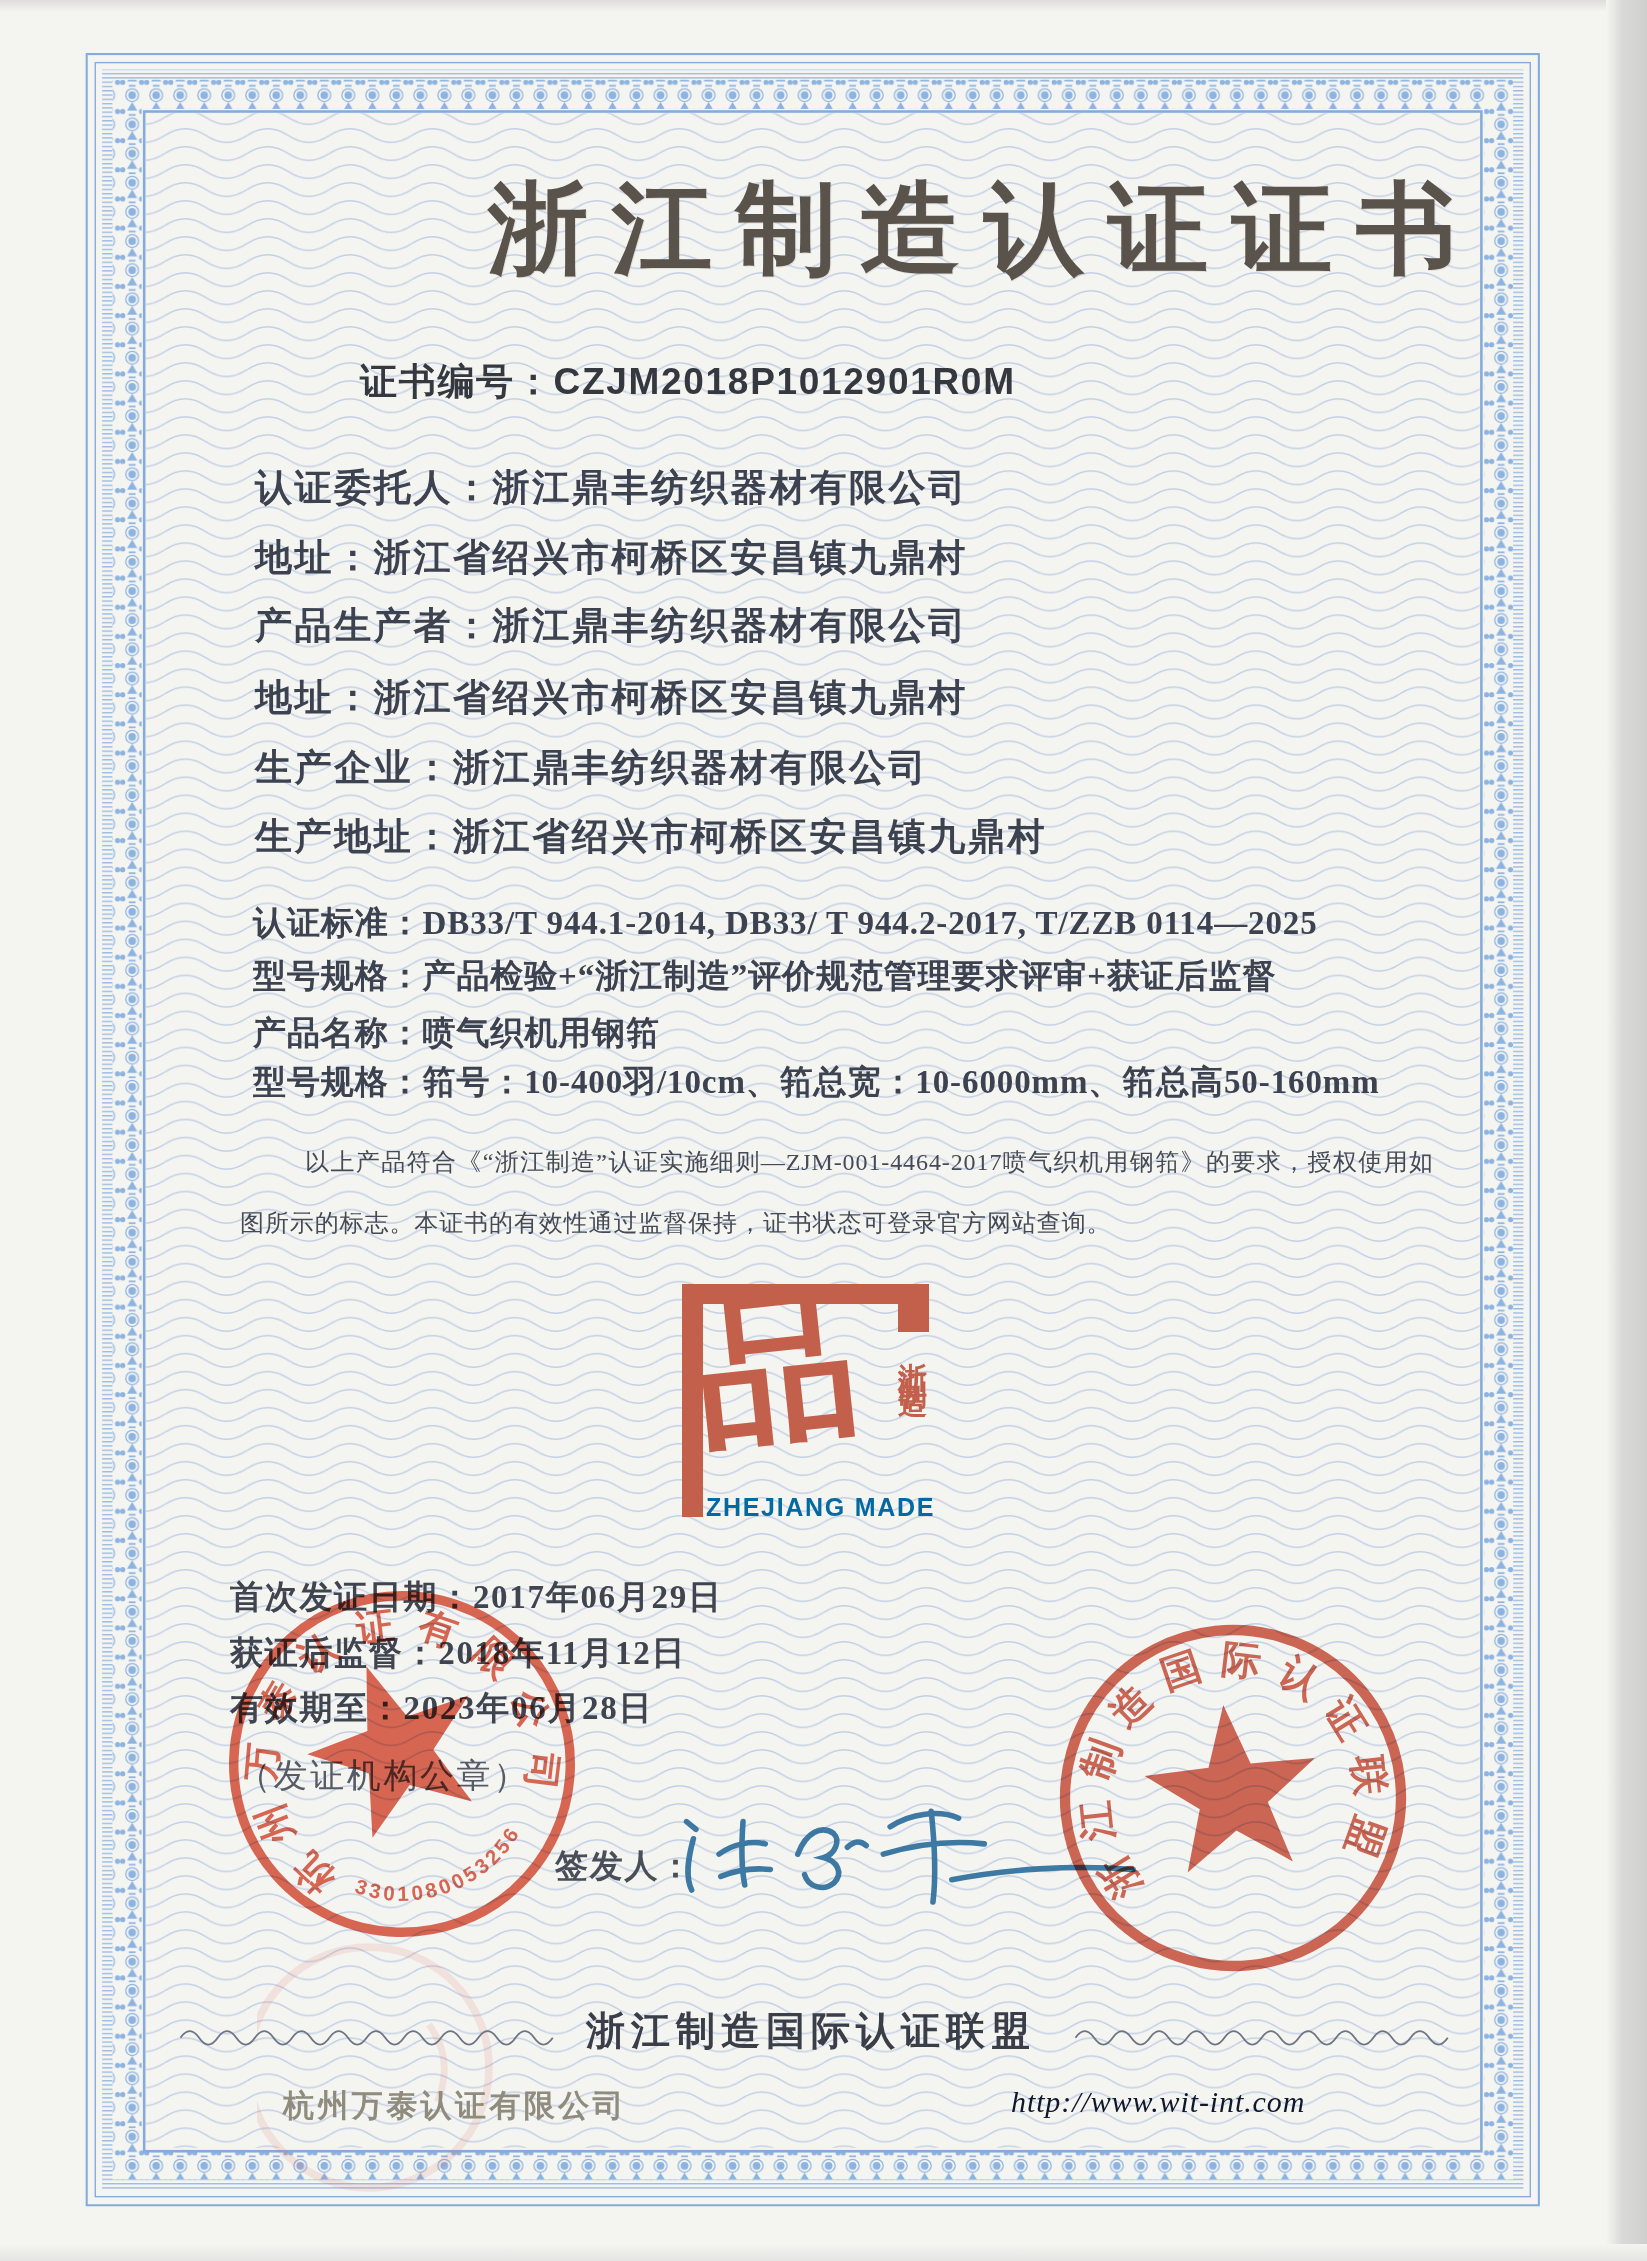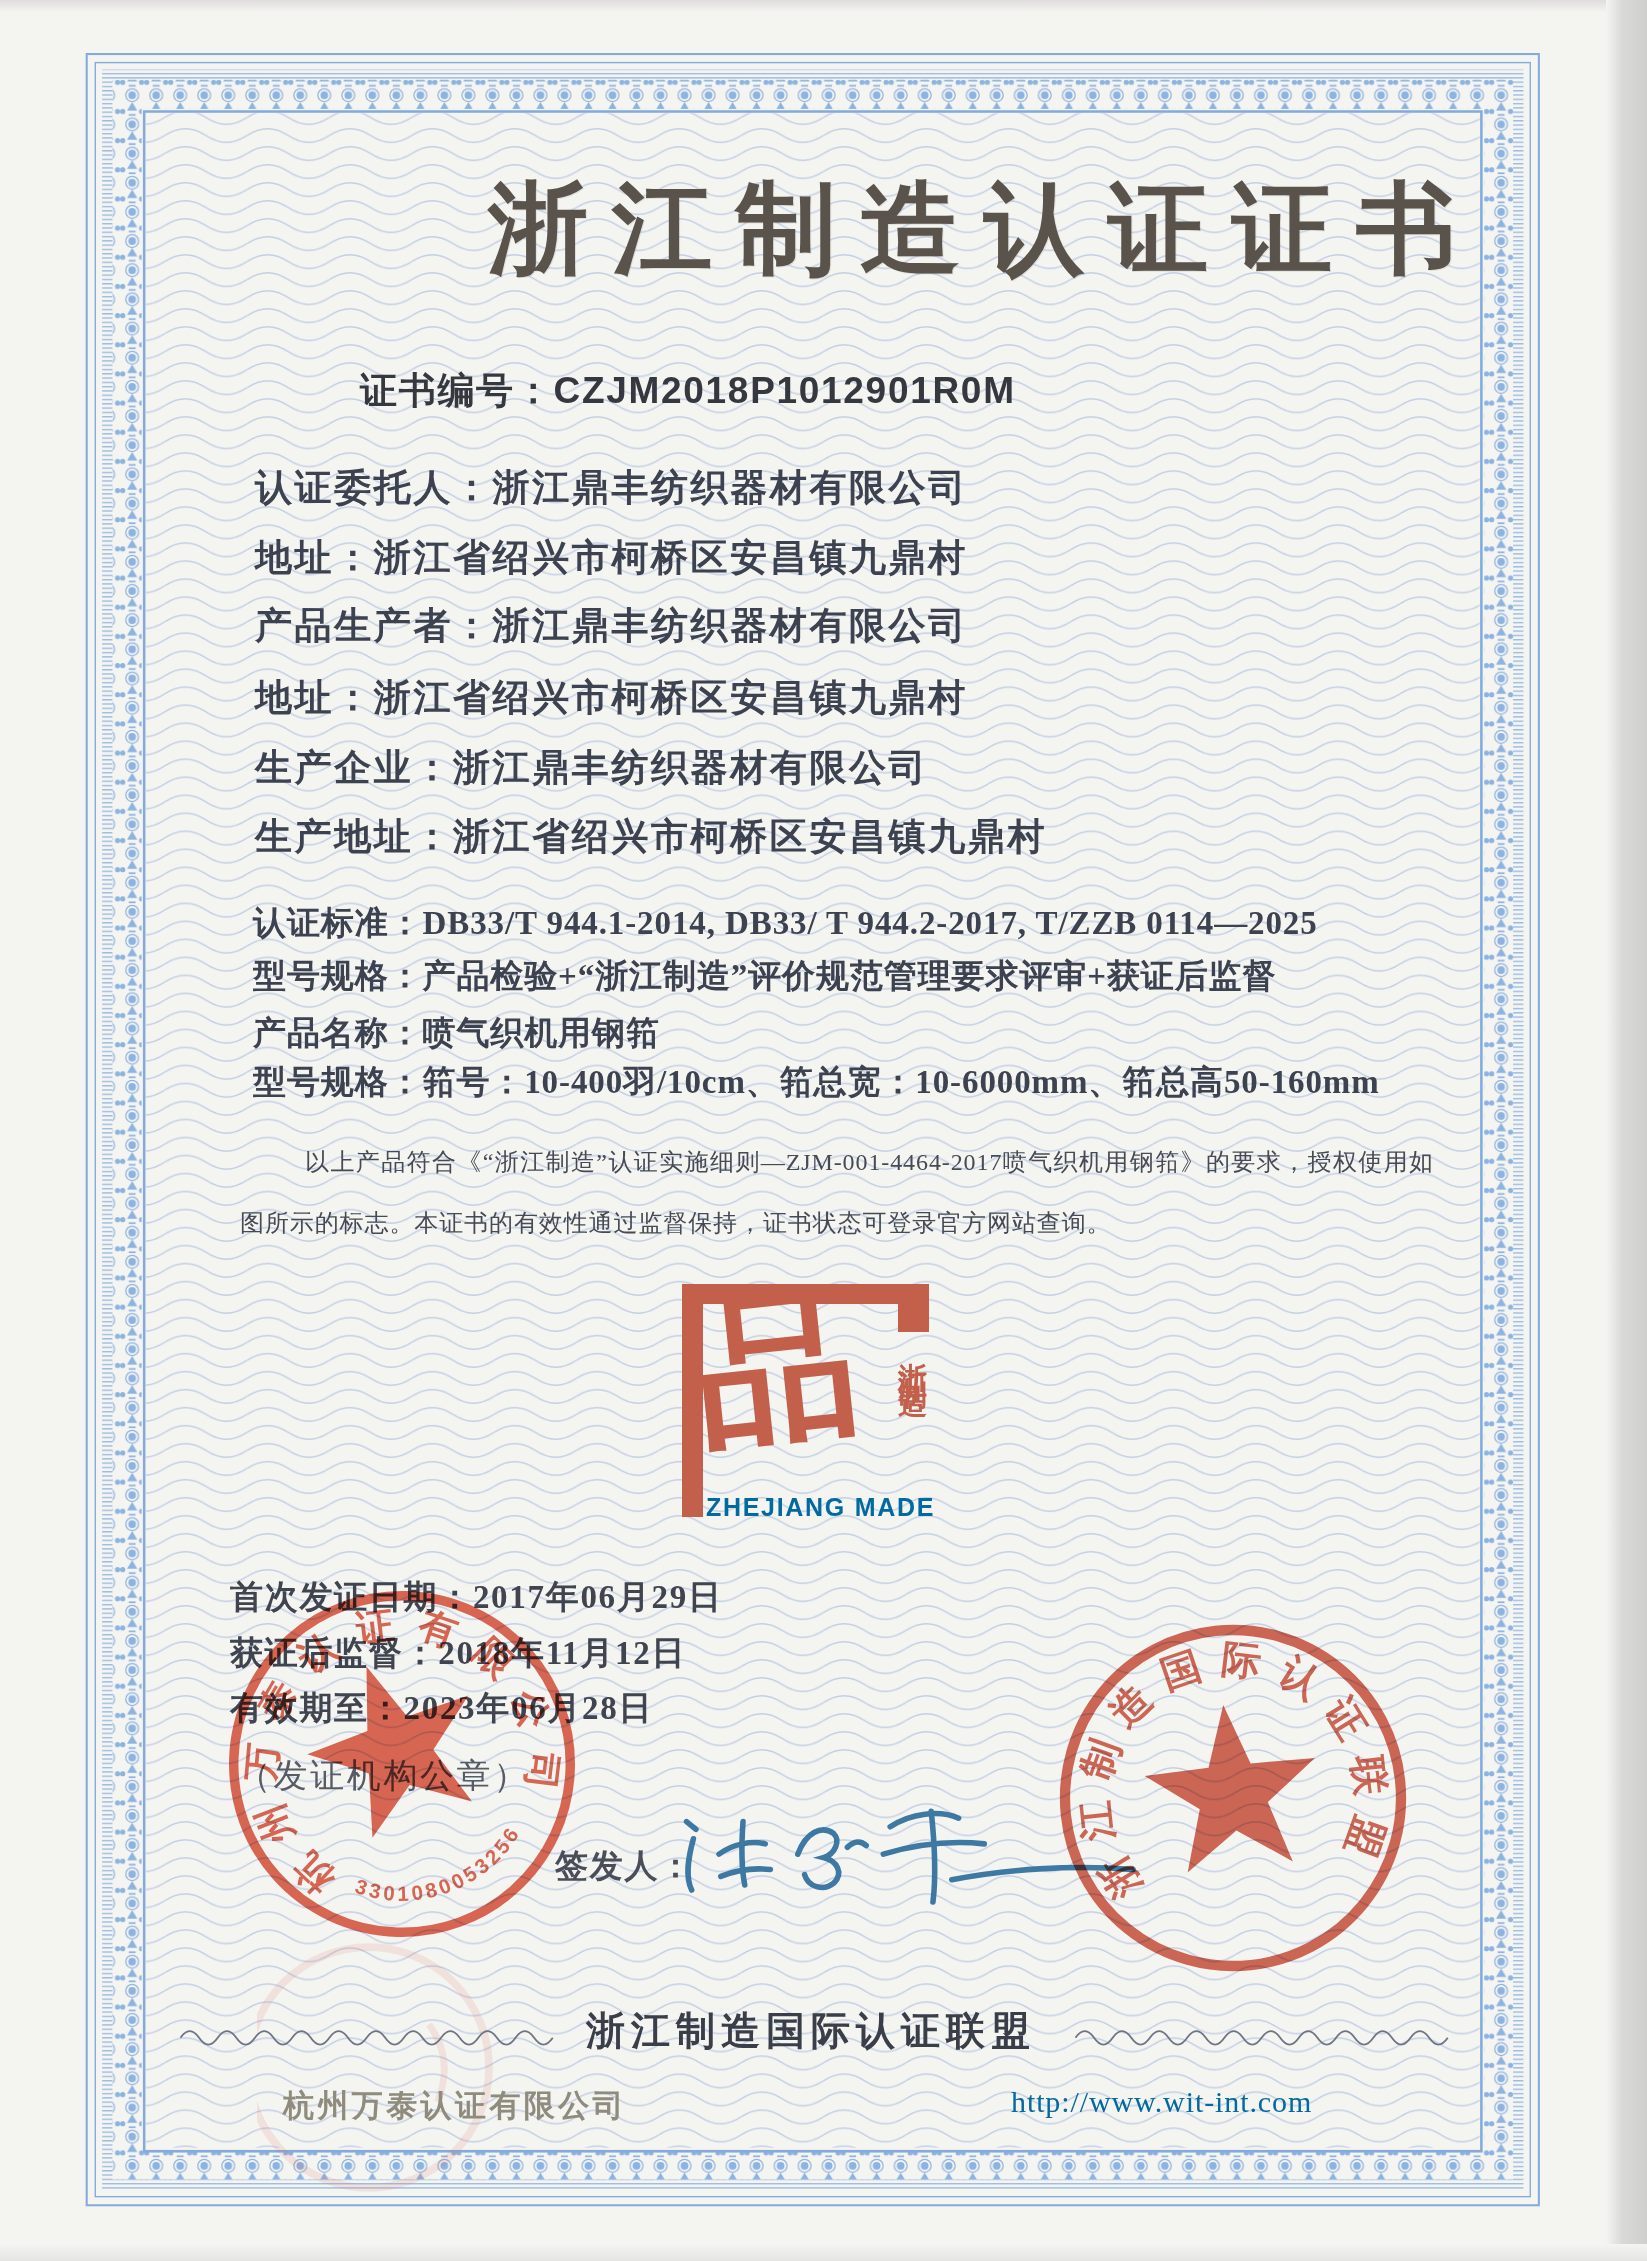--- a/index.html
+++ b/index.html
@@ -11,39 +11,39 @@
       background:linear-gradient(90deg,#f4f4f1,#d9d9d7 40%,#cfcfcd);}
   .scan-top{left:0;top:0;width:1647px;height:12px;
       background:linear-gradient(180deg,#dedddb,#f4f4f1);}
   .scan-bottom{left:0;top:2244px;width:1647px;height:17px;
       background:linear-gradient(0deg,#e4e4e2,#f4f4f1);}
   
   .title{left:142px;top:163px;width:1338px;text-align:right;
       font-size:100px;font-weight:700;color:#59534b;letter-spacing:24px;
       text-shadow:0.9px 0.9px 0 #6b655d22;white-space:nowrap;}
   .certno{left:360px;top:357px;font-family:"Liberation Sans","DejaVu Sans",sans-serif;
-      font-size:37px;font-weight:600;color:#35383f;letter-spacing:1.7px;white-space:nowrap;margin-top:9px;}
+      font-size:37px;font-weight:600;color:#35383f;letter-spacing:1.7px;white-space:nowrap;}
   .bodyline{left:255px;font-size:37px;font-weight:700;color:#3d4250;
       letter-spacing:2.6px;white-space:nowrap;}
   .detline{left:253px;font-size:33px;font-weight:700;color:#3d4250;
       letter-spacing:0.9px;white-space:nowrap;}
   .para{left:240px;top:1132px;width:1194px;font-size:24px;font-weight:500;
       color:#454a55;line-height:61px;text-align:justify;text-indent:65px;letter-spacing:0.9px;}
   .dateline{left:230px;font-size:33px;font-weight:600;color:#3f444f;
       letter-spacing:1.7px;white-space:nowrap;}
   .sealnote{left:237px;top:1753px;font-size:34px;font-weight:500;color:#565b66;
       letter-spacing:2.6px;white-space:nowrap;}
   .issuer{left:555px;top:1844px;font-size:33px;font-weight:600;color:#4a4e59;
       letter-spacing:1.7px;white-space:nowrap;}
   .alliance{left:142px;top:2004px;width:1338px;text-align:center;font-size:39px;
       font-weight:700;color:#3a3e49;letter-spacing:6px;white-space:nowrap;}
   .company{left:283px;top:2085px;font-size:31px;font-weight:600;color:#8f8b7d;
       letter-spacing:3.4px;white-space:nowrap;}
-  .url{left:1011px;top:2085px;font-size:30px;font-weight:500;color:#0369a1;
-      letter-spacing:0.9px;white-space:nowrap;}
+  .url{left:1011px;top:2085px;font-size:30px;font-weight:500;color:#0f172a;
+      letter-spacing:0.9px;white-space:nowrap;font-style:italic;}
   
   .logo{left:682px;top:1284px;width:250px;height:240px;}
   .logo .bar{position:absolute;background:#c2604c;}
   .logo-glyph{position:absolute;left:13.7px;top:5.1px;font-size:161px;font-weight:700;
       color:#c2604c;transform:rotate(-6deg);line-height:1;}
   .logo-side{position:absolute;left:211px;top:55px;writing-mode:vertical-rl;
       font-size:29px;font-weight:700;color:#c2604c;letter-spacing:8.6px;}
   .logo-cap{position:absolute;left:24px;top:209px;width:223px;
       font-family:"Liberation Sans","DejaVu Sans",sans-serif;
       font-size:25px;font-weight:700;color:#0369a1;letter-spacing:1.7px;white-space:nowrap;}

